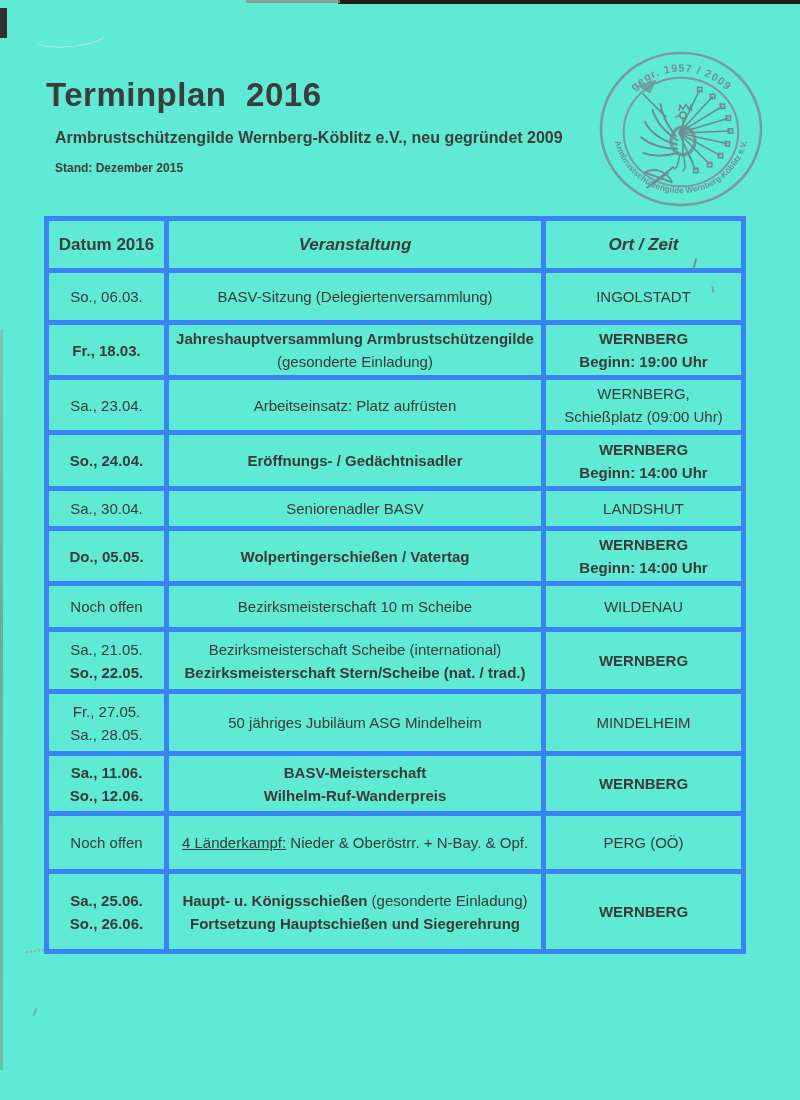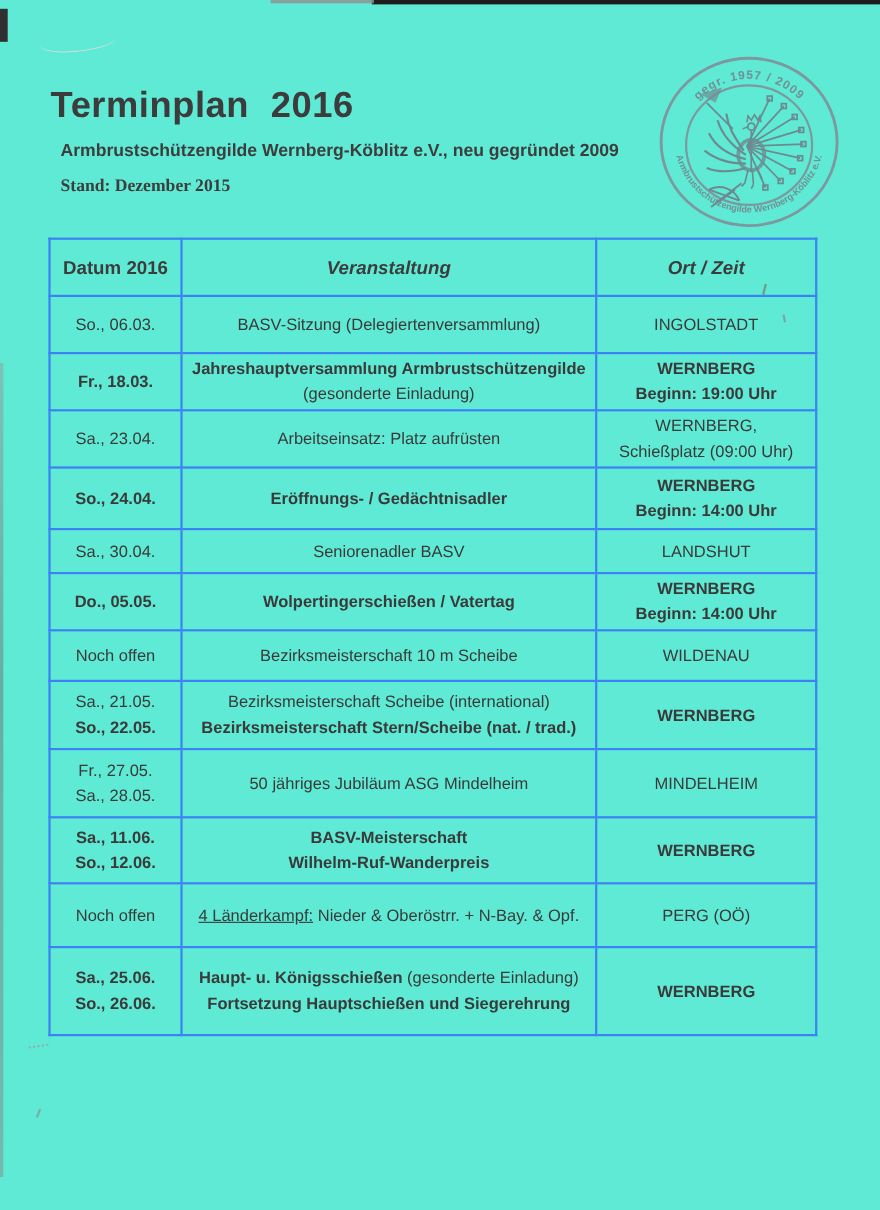--- a/index.html
+++ b/index.html
@@ -21,29 +21,29 @@
     border-bottom:1px solid #dcdcdc;border-radius:50%;transform:rotate(-6deg);opacity:.9;}
   .mark-a{position:absolute;left:694px;top:258px;width:0;height:10px;border-left:2px solid #7a7a7a;transform:rotate(14deg);opacity:.75;}
   .mark-b{position:absolute;left:712px;top:286px;width:0;height:7px;border-left:2px solid #8a8a8a;transform:rotate(-10deg);opacity:.7;}
   .mark-c{position:absolute;left:26px;top:950px;width:18px;height:0;border-top:2px dotted #9f9f9f;transform:rotate(-8deg);opacity:.7;}
   .mark-d{position:absolute;left:34px;top:1008px;width:0;height:8px;border-left:2px solid #8f8f8f;transform:rotate(22deg);opacity:.7;}
 
   
   .title{position:absolute;left:46px;top:76px;font-size:33px;font-weight:bold;
     color:#3c3c3c;letter-spacing:.5px;word-spacing:10px;}
   .subtitle{position:absolute;left:55px;top:129px;font-size:16px;font-weight:bold;color:#3d3d3d;}
-  .stand{position:absolute;left:55px;top:161px;font-size:16px;font-weight:bold;color:#3d3d3d;font-family:Liberation Serif, serif;}
+  .stand{position:absolute;left:55px;top:161px;font-size:12px;font-weight:bold;color:#3d3d3d;}
 
   
   .seal{position:absolute;left:596px;top:50px;width:170px;height:158px;opacity:.85;}
 
   
   table.sched{position:absolute;left:44px;top:216px;border-collapse:collapse;table-layout:fixed;}
   table.sched th,table.sched td{
-    border:2px solid #3b82f6;vertical-align:middle;text-align:center;
+    border:5px solid #3b82f6;vertical-align:middle;text-align:center;
     padding:2px 6px;font-size:15px;line-height:23px;color:#3a3a3a;
   }
   table.sched th{font-size:17px;font-weight:bold;line-height:23px;color:#3c3c3c;}
   th.it{font-style:italic;}
   td .line{display:block;}
   .b{font-weight:bold;}
   .u{text-decoration:underline;}
   td.left{text-align:left;padding-left:8px;}
   td.banner{font-weight:bold;color:#555555;}
   col.c-date{width:120px;}

